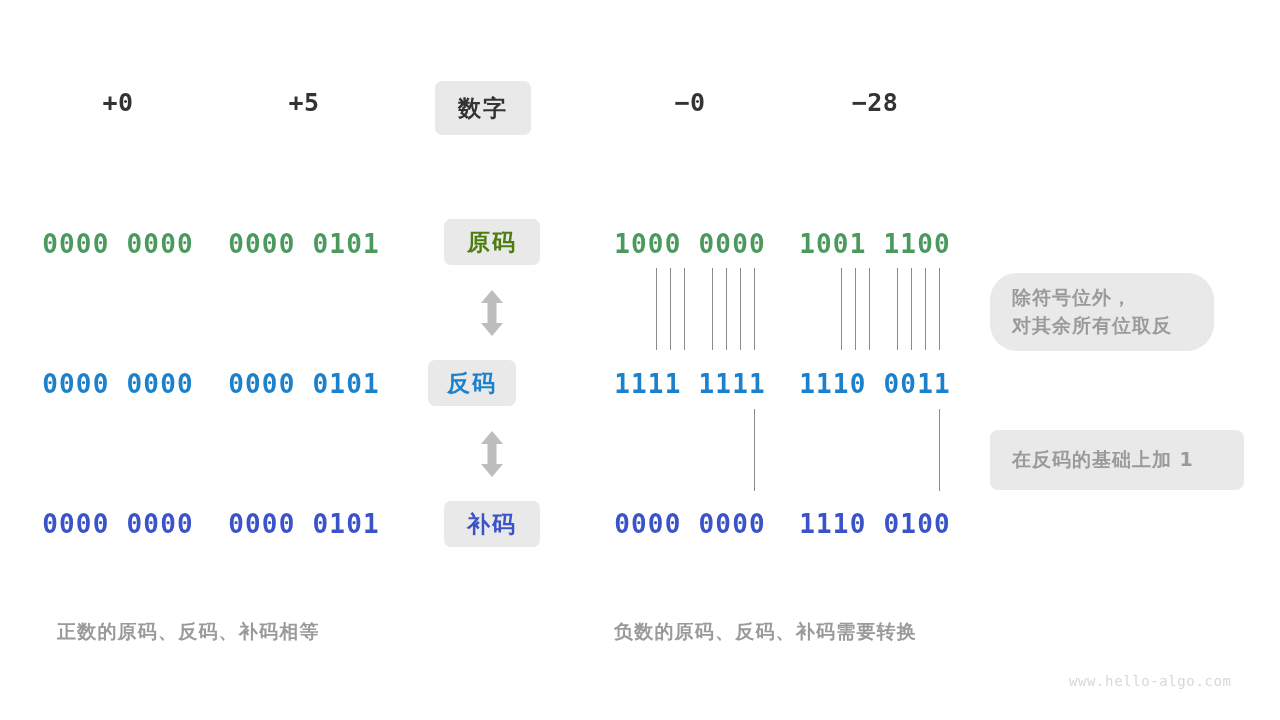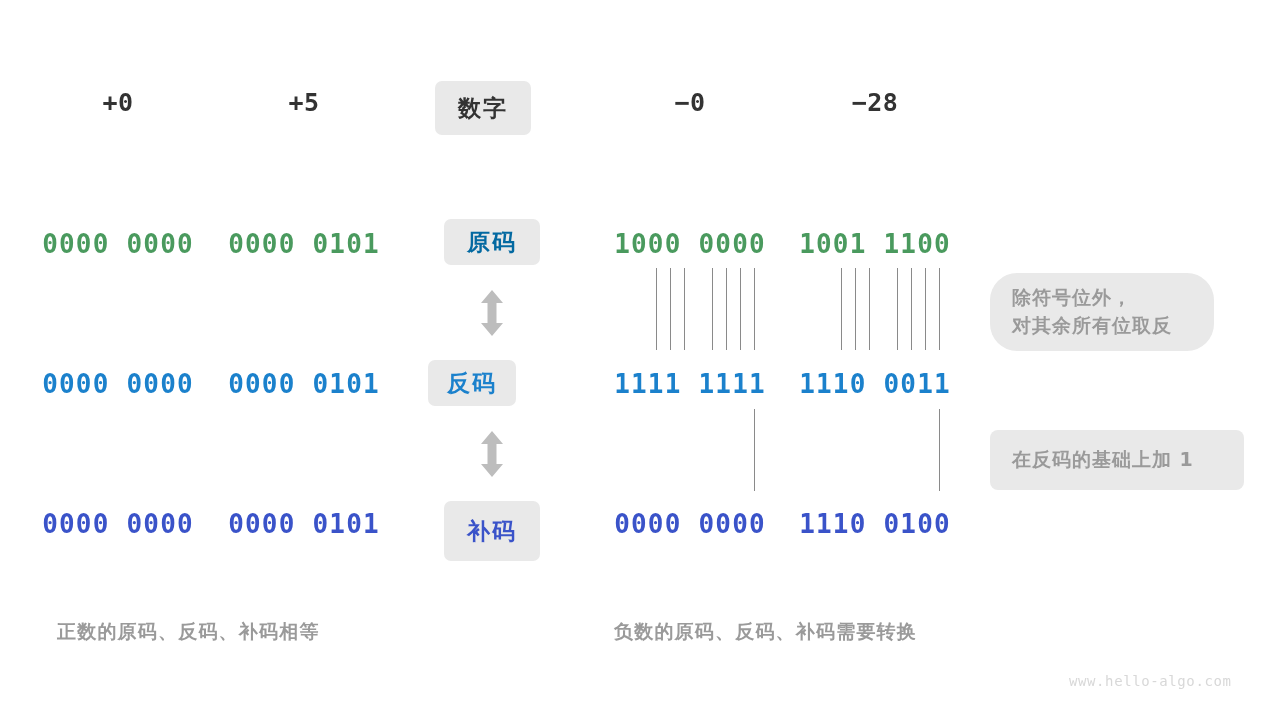--- a/index.html
+++ b/index.html
@@ -55,21 +55,21 @@
     border-radius: 7px;
     display: flex;
     align-items: center;
     justify-content: center;
     font-size: 23px;
     font-weight: 700;
     letter-spacing: 2px;
     white-space: nowrap;
   }
   .badge.c-dark   { color: #333333; }
-  .badge.c-green  { color: #0369a1; }
+  .badge.c-green  { color: #4d7c0f; }
   .badge.c-blue   { color: #1b81cc; }
   .badge.c-indigo { color: #3a53c9; }
 
   
   .dbl-arrow { width: 26px; height: 48px; }
 
   
   .vline {
     position: absolute;
     width: 1.6px;
@@ -191,21 +191,21 @@
   </div>
 
   <div class="abs note" style="left:990px; top:430px; width:254px; height:60px;">
     <span>在反码的基础上加 1</span>
   </div>
 
   <div class="abs bits c-indigo" style="left:38px; top:509px; width:160px;">0000 0000</div>
 
   <div class="abs bits c-indigo" style="left:224px; top:509px; width:160px;">0000 0101</div>
 
-  <div class="abs badge c-indigo" style="left:444px; top:501px; width:96px; height:60px;">补码</div>
+  <div class="abs badge c-indigo" style="left:444px; top:501px; width:96px; height:46px;">补码</div>
 
   <div class="abs bits c-indigo" style="left:610px; top:509px; width:160px;">0000 0000</div>
 
   <div class="abs bits c-indigo" style="left:795px; top:509px; width:160px;">1110 0100</div>
 
   <div class="abs caption" style="left:57px; top:619px;">正数的原码、反码、补码相等</div>
 
   <div class="abs caption" style="left:614px; top:619px;">负数的原码、反码、补码需要转换</div>
 
   <div class="abs watermark" style="left:1069px; top:673px;">www.hello-algo.com</div>

